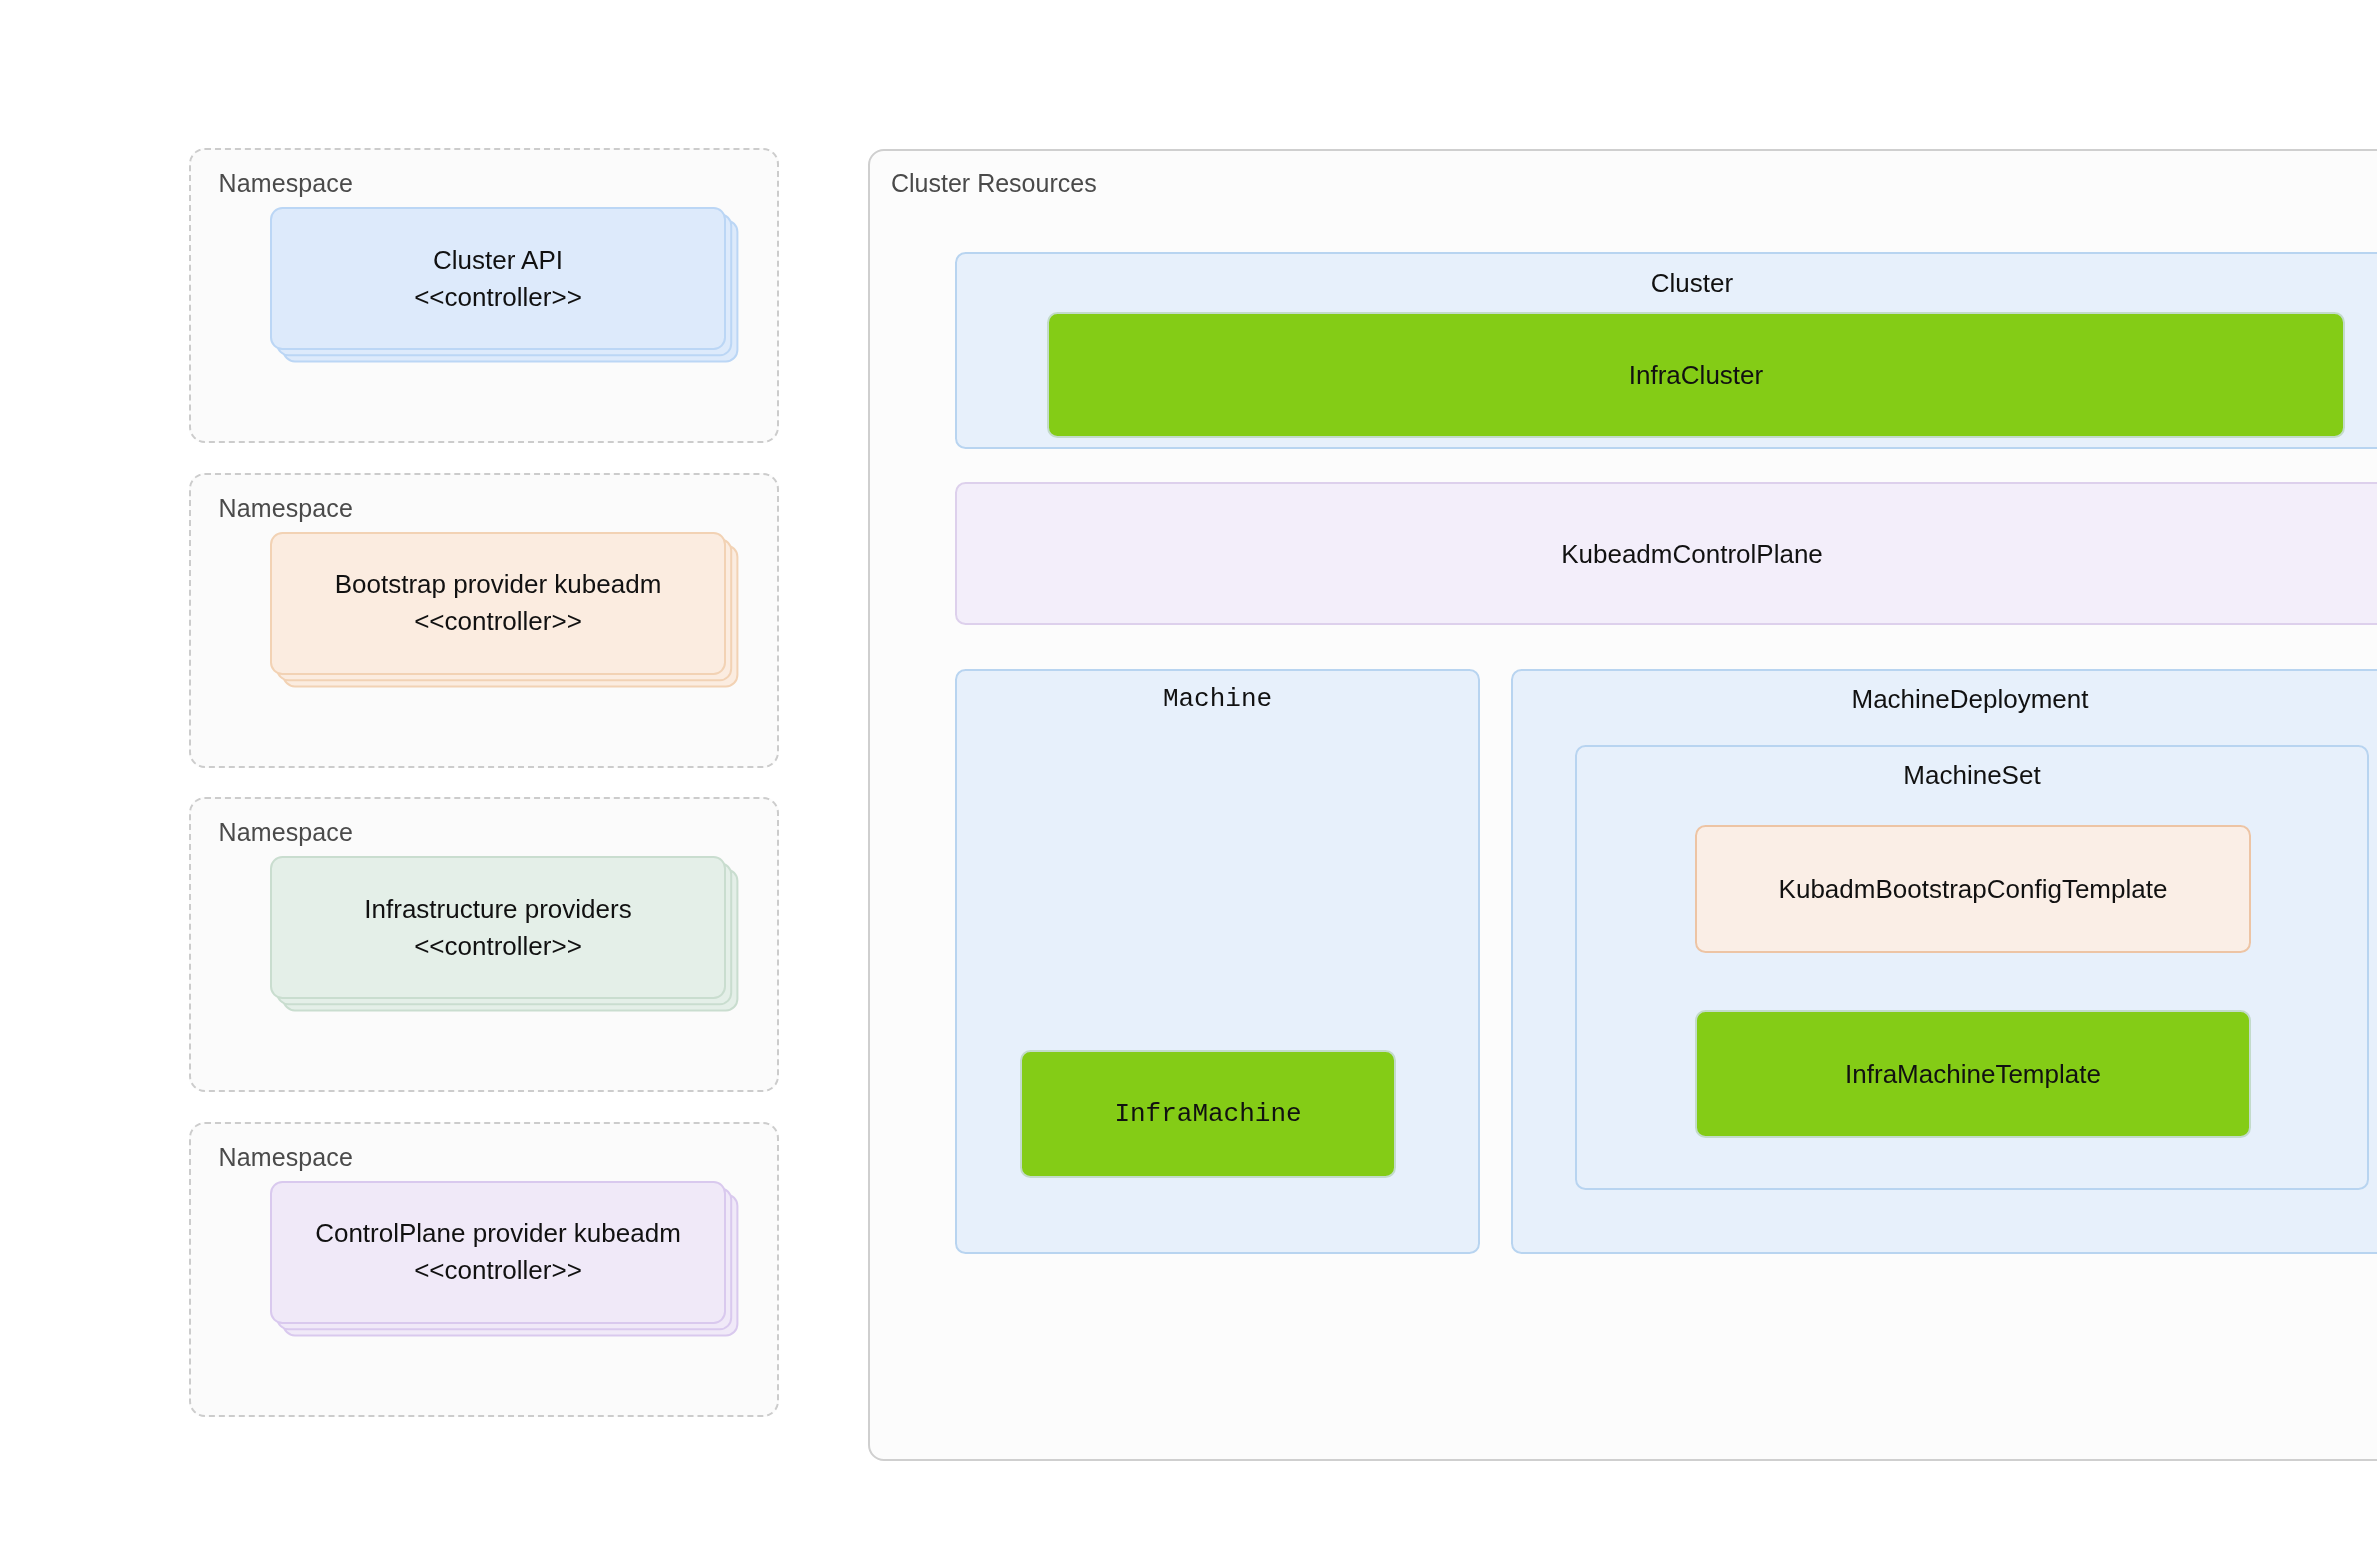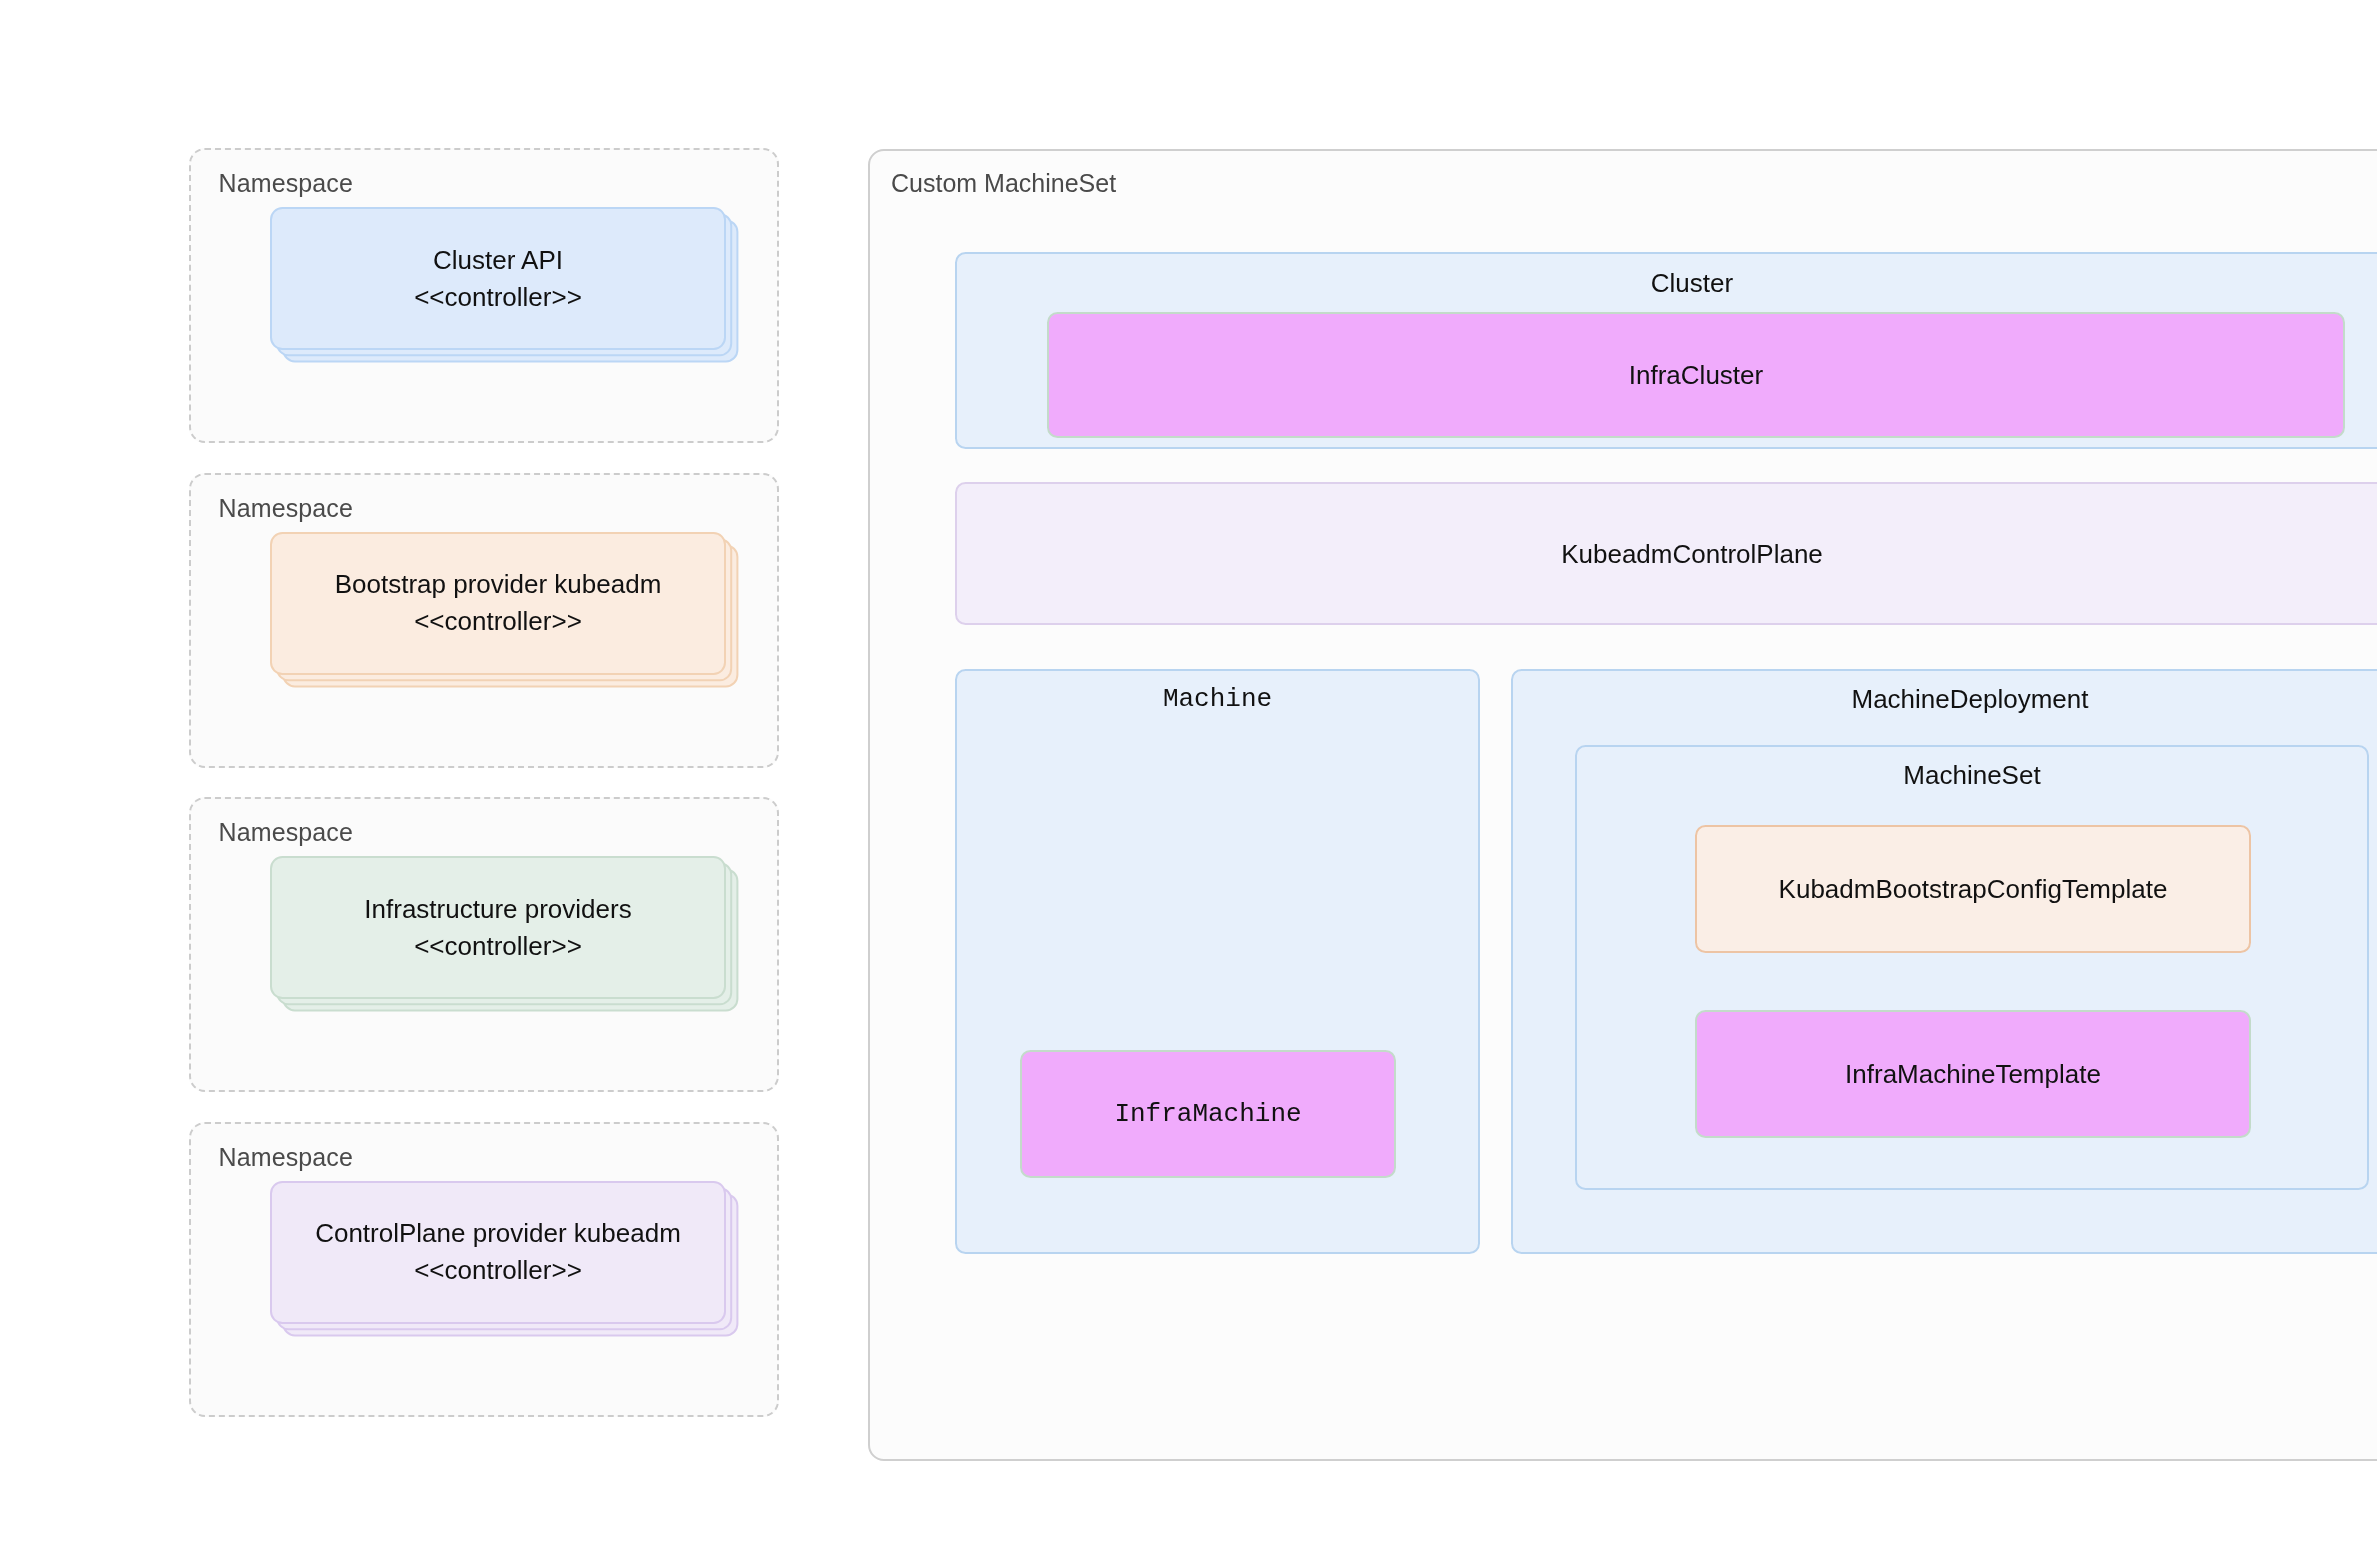--- a/index.html
+++ b/index.html
@@ -132,21 +132,21 @@
     right: 0;
     top: 50%;
     transform: translateY(-50%);
     text-align: center;
     font-size: 26px;
     color: #111111;
     white-space: nowrap;
   }
 
   .fill-blue   { background: #e7f0fb; border-color: #b8d4f0; }
-  .fill-green  { background: #f0abfc; border-color: #c3dbca; }
+  .fill-green  { background: #84cc16; border-color: #c3dbca; }
   .fill-orange { background: #faeee6; border-color: #edc4a4; }
   .fill-purple { background: #f3eefa; border-color: #ddd0ec; }
   .fill-blue-nested { background: #e7f0fb; border-color: #b8d4f0; }
 </style>
 </head>
 <body>
 
 <div id="namespace-column">
 
   <div class="namespace-box" style="height:295px;">
@@ -198,21 +198,21 @@
         <span class="ln">ControlPlane provider kubeadm</span>
         <span class="ln">&lt;&lt;controller&gt;&gt;</span>
       </div>
     </div>
   </div>
 
 </div>
 
 <div id="custom-resources-panel">
 
-  <div id="custom-resources-title">Custom MachineSet</div>
+  <div id="custom-resources-title">Cluster Resources</div>
 
   <div class="cr-box fill-blue" style="left:85px; top:101px; width:1474px; height:197px;">
     <div class="cr-title" style="top:14.3px;">Cluster</div>
     <div class="cr-box fill-green" style="left:90px; top:58px; width:1298px; height:126px;">
       <div class="cr-center-label">InfraCluster</div>
     </div>
   </div>
 
   <div class="cr-box fill-purple" style="left:85px; top:331px; width:1474px; height:143px;">
     <div class="cr-center-label">KubeadmControlPlane</div>

